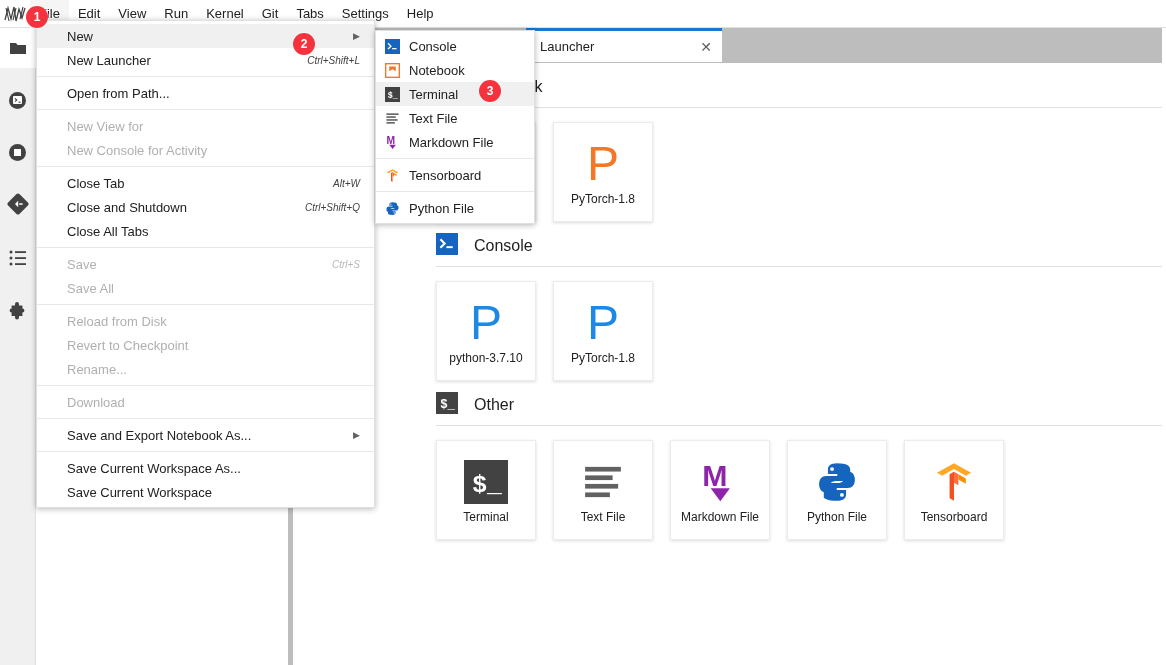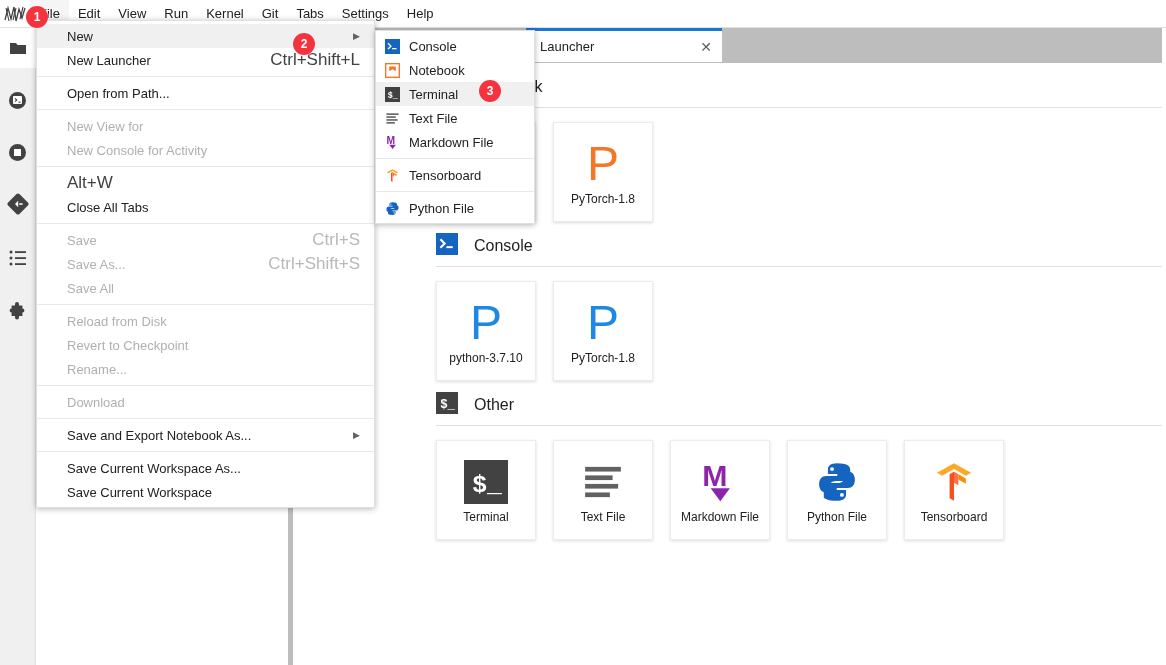--- a/index.html
+++ b/index.html
@@ -110,21 +110,21 @@
   .sub-menu  { left: 375px; top: 30px; width: 160px; }
   .mrow {
     display: flex; align-items: center; height: 24px;
     padding: 0 14px 0 30px; font-size: 13px; color: #212121;
     white-space: nowrap; position: relative; cursor: default;
   }
   .sub-menu .mrow { padding-left: 8px; gap: 9px; height: 24px; }
   .mrow.hl { background: #f0f0f0; }
   .mrow.disabled { color: #b0b0b0; }
   .mrow .label { flex: 1; }
-  .mrow .short { color: #424242; font-size: 17px; }
+  .mrow .short { color: #424242; font-size: 10px; font-style: italic; }
   .mrow.disabled .short { color: #b8b8b8; }
   .mrow .arrow { margin-left: 10px; color: #616161; font-size: 9px; }
   .msep { height: 1px; background: #e8e8e8; margin: 4px 0; }
   .sub-menu .micon { width: 16px; height: 16px; display:flex; align-items:center; justify-content:center; flex:0 0 16px; }
 
   
   .badge {
     position: absolute; width: 22px; height: 22px; border-radius: 50%;
     background: #f5333f; color: #fff; font-size: 12px; font-weight: bold;
     display: flex; align-items: center; justify-content: center;
@@ -348,33 +348,34 @@
         </div>
         <div class="msep"></div>
         <div class="mrow disabled">
           <span class="label">New View for</span>
         </div>
         <div class="mrow disabled">
           <span class="label">New Console for Activity</span>
         </div>
         <div class="msep"></div>
         <div class="mrow">
+          <span class="label">Close Tab</span>
           <span class="short">Alt+W</span>
+        </div>
+        <div class="mrow">
+          <span class="label">Close and Shutdown</span>
+          <span class="short">Ctrl+Shift+Q</span>
         </div>
         <div class="mrow">
           <span class="label">Close All Tabs</span>
         </div>
         <div class="msep"></div>
         <div class="mrow disabled">
           <span class="label">Save</span>
           <span class="short">Ctrl+S</span>
-        </div>
-        <div class="mrow disabled">
-          <span class="label">Save As...</span>
-          <span class="short">Ctrl+Shift+S</span>
         </div>
         <div class="mrow disabled">
           <span class="label">Save All</span>
         </div>
         <div class="msep"></div>
         <div class="mrow disabled">
           <span class="label">Reload from Disk</span>
         </div>
         <div class="mrow disabled">
           <span class="label">Revert to Checkpoint</span>

